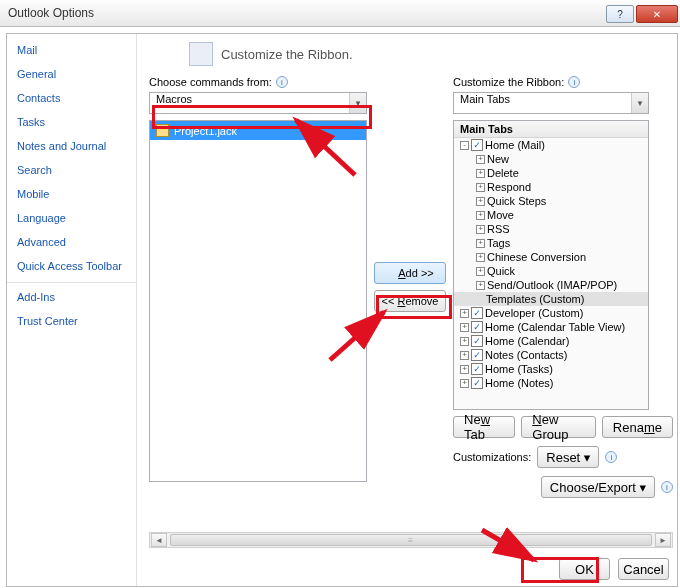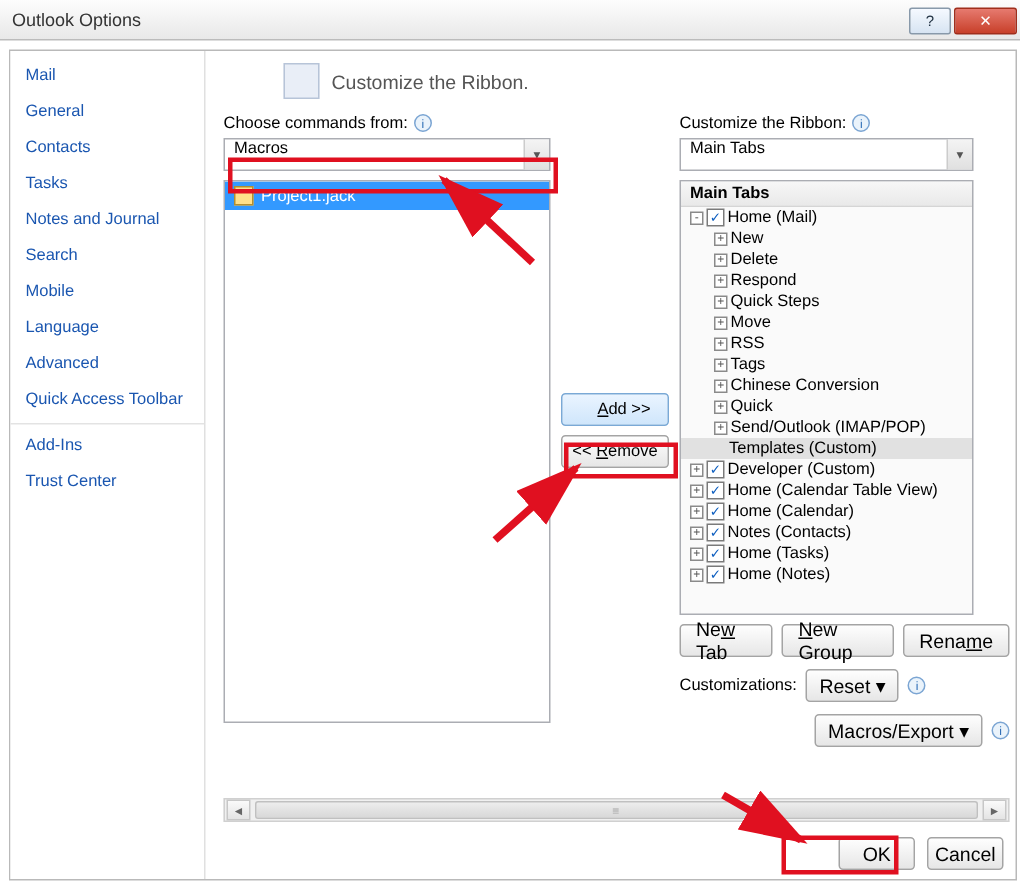--- a/index.html
+++ b/index.html
@@ -436,21 +436,21 @@
           <div class="btn">
               <span>Rena<span class="u">m</span>e</span>
             </div>
         </div>
         <div class="customrow">
           <span>Customizations:</span>
           <div class="btn">Reset ▾</div>
           <span class="info">i</span>
         </div>
         <div class="customrow" style="justify-content:flex-end;">
-          <div class="btn">Macros/Export ▾</div>
+          <div class="btn">Choose/Export ▾</div>
           <span class="info">i</span>
         </div>
       </div>
     </div>
 
   </div>
 
   <div class="hscroll">
     <div class="arrowbtn">◄</div>
     <div class="thumb">≡</div>

